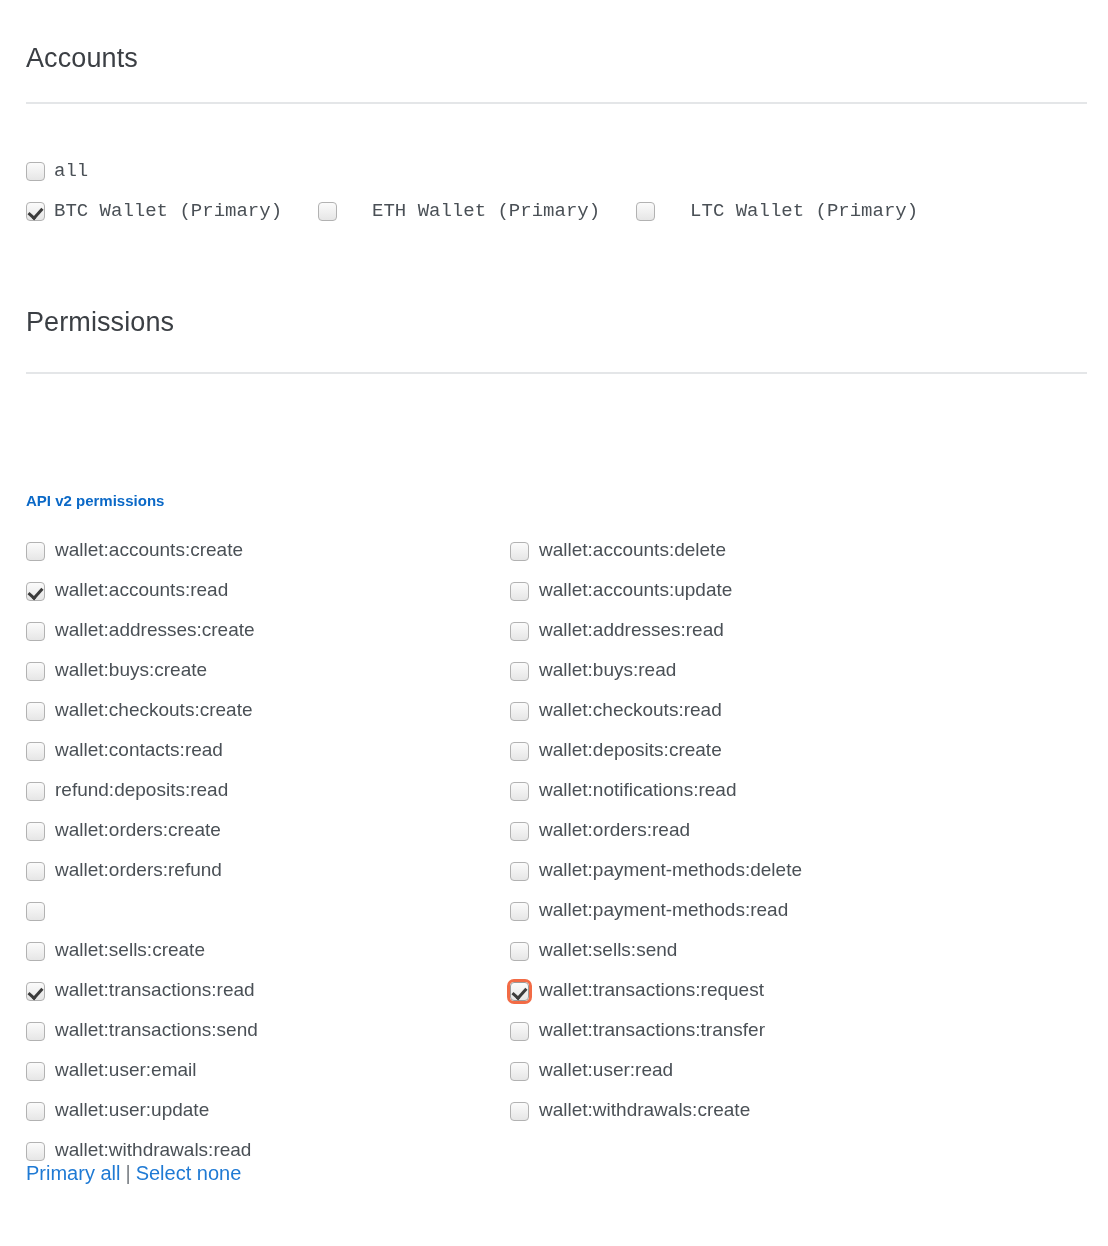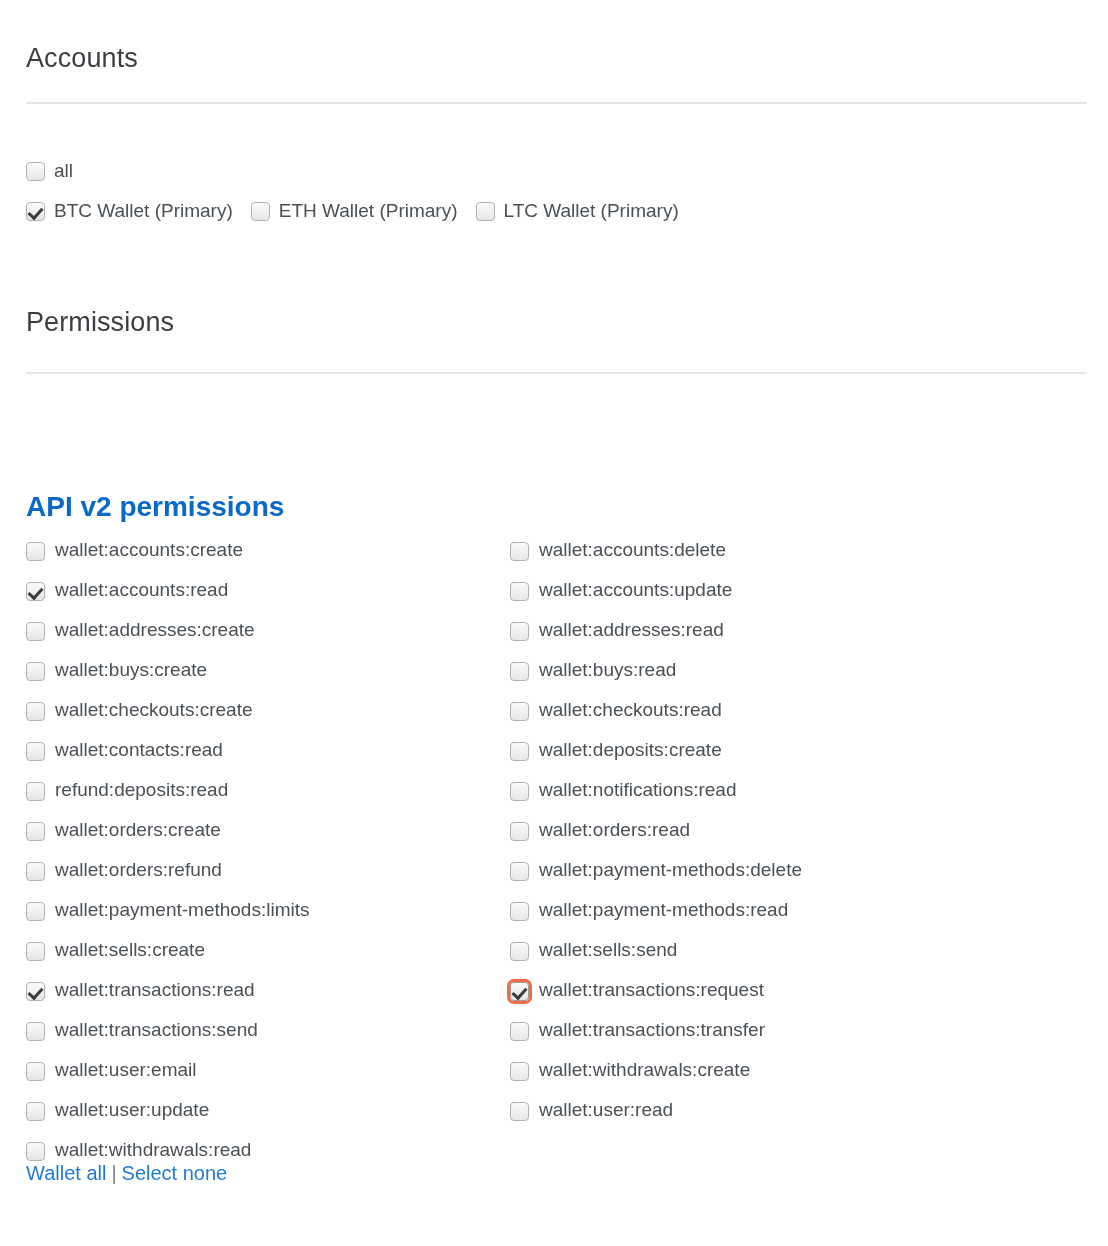--- a/index.html
+++ b/index.html
@@ -80,42 +80,43 @@
   
   #accounts-group {
     position: absolute;
     left: 26px;
     top: 160px;
   }
   .acct-row {
     display: flex;
     align-items: center;
     height: 22px;
+    font-family: Liberation Mono, monospace;
   }
   #accounts-row-all { margin-bottom: 18px; }
   .acct-item {
     display: flex;
     align-items: center;
     white-space: nowrap;
   }
-  .acct-item + .acct-item { margin-left: 18px; }
+  .acct-item + .acct-item { margin-left: 36px; gap: 26px; }
   .acct-label {
     margin-left: 9px;
     font-size: 19px;
     font-weight: 400;
     color: #4a5056;
     line-height: 22px;
   }
 
   
   #api-heading {
     position: absolute;
     left: 26px;
     top: 457px;
-    font-size: 28px;
+    font-size: 15px;
     font-weight: 700;
     color: #0b69c7;
     line-height: 1;
     white-space: nowrap;
     margin-top: 36px;
   }
 
   #perm-grid {
     position: absolute;
     left: 26px;
@@ -233,21 +234,20 @@
         <div class="perm-row">
           <span class="cb"></span>
           <span class="perm-label">wallet:orders:create</span>
         </div>
         <div class="perm-row">
           <span class="cb"></span>
           <span class="perm-label">wallet:orders:refund</span>
         </div>
         <div class="perm-row">
           <span class="cb"></span>
-          <span class="perm-label">wallet:payment-methods:limits</span>
         </div>
         <div class="perm-row">
           <span class="cb"></span>
           <span class="perm-label">wallet:sells:create</span>
         </div>
         <div class="perm-row">
           <span class="cb checked"></span>
           <span class="perm-label">wallet:transactions:read</span>
         </div>
         <div class="perm-row">
@@ -315,26 +315,26 @@
         <div class="perm-row">
           <span class="cb checked focused"></span>
           <span class="perm-label">wallet:transactions:request</span>
         </div>
         <div class="perm-row">
           <span class="cb"></span>
           <span class="perm-label">wallet:transactions:transfer</span>
         </div>
         <div class="perm-row">
           <span class="cb"></span>
+          <span class="perm-label">wallet:user:read</span>
+        </div>
+        <div class="perm-row">
+          <span class="cb"></span>
           <span class="perm-label">wallet:withdrawals:create</span>
-        </div>
-        <div class="perm-row">
-          <span class="cb"></span>
-          <span class="perm-label">wallet:user:read</span>
         </div>
       </div>
   </div>
 
   <div id="select-links">
-    <a href="#">Wallet all</a><span class="sep">|</span><a href="#">Select none</a>
+    <a href="#">Primary all</a><span class="sep">|</span><a href="#">Select none</a>
   </div>
 
 </div>
 
 </body></html>

